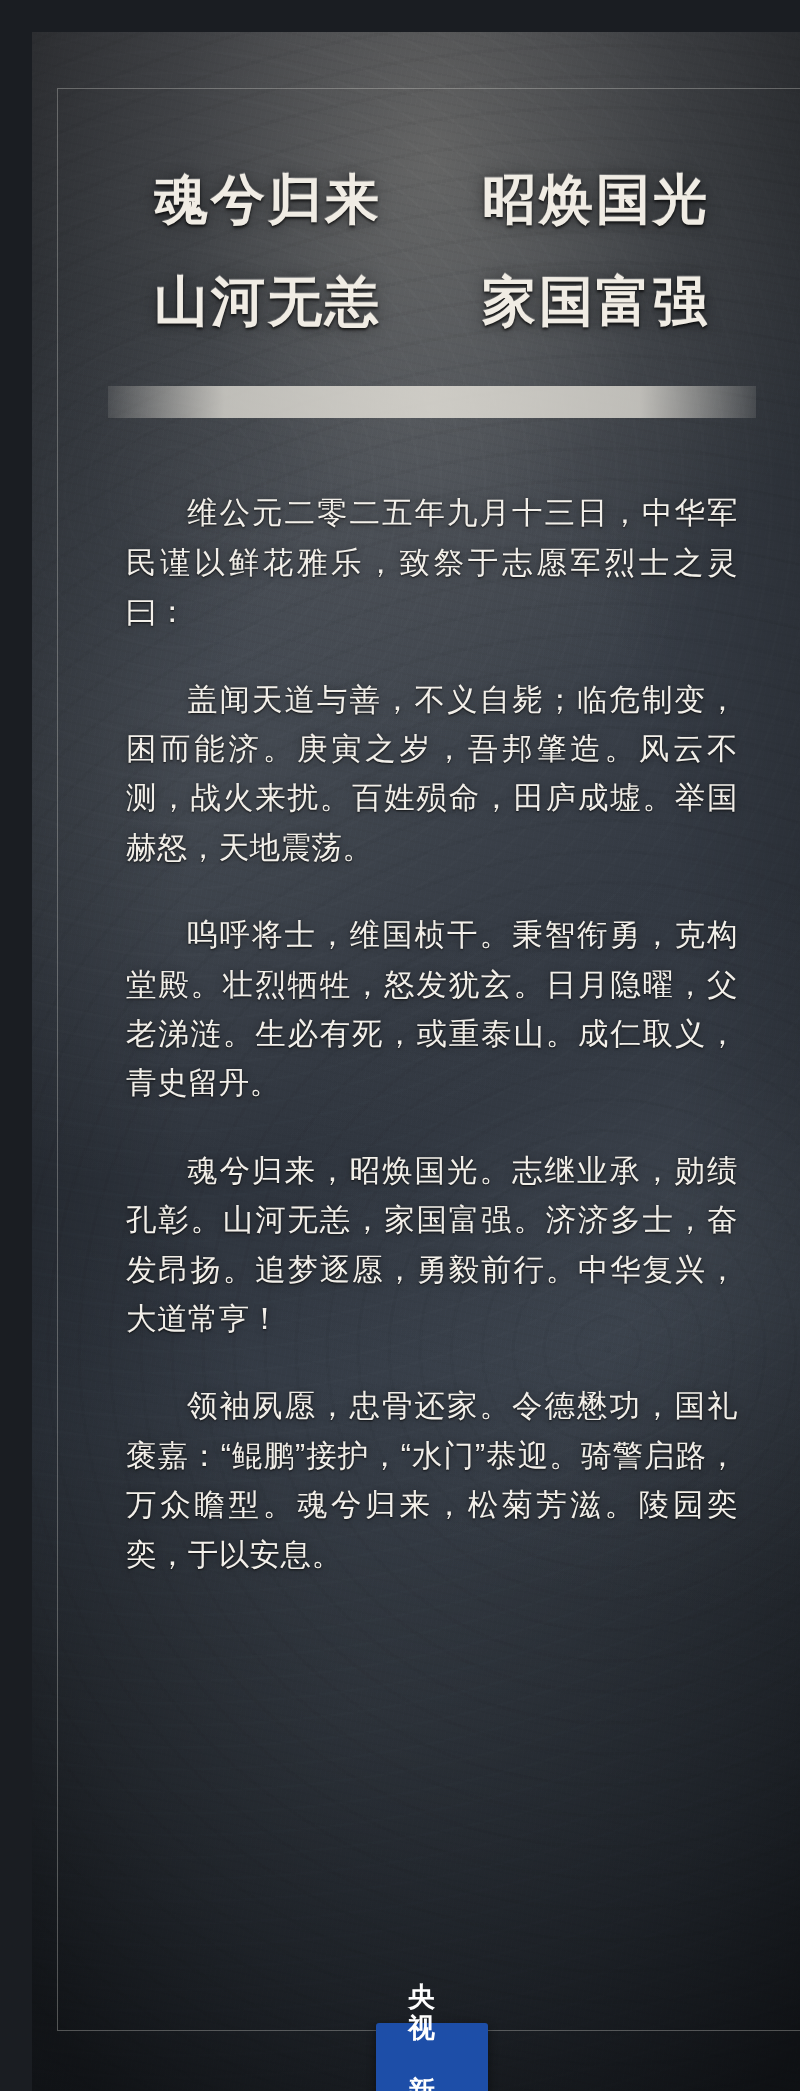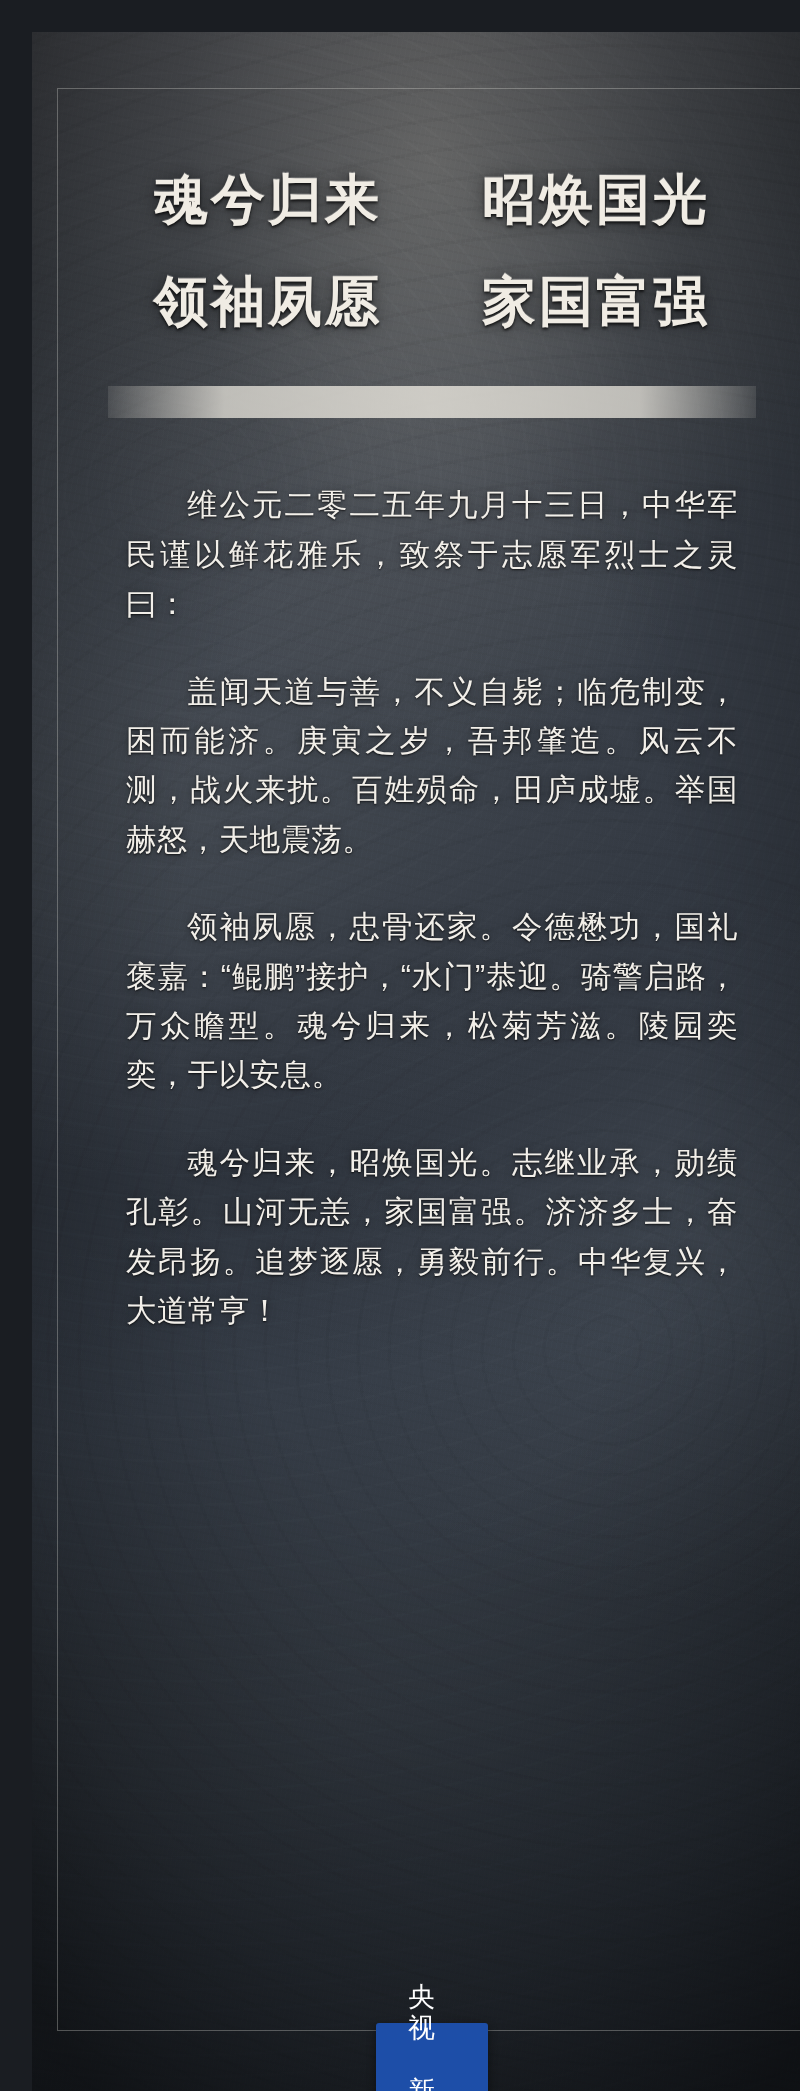--- a/index.html
+++ b/index.html
@@ -74,21 +74,21 @@
   .headline .line { display: block; white-space: nowrap; }
   .headline .gap { display: inline-block; width: 22px; }
 
   .rule {
     height: 2px;
     margin: 34px 14px 0 14px;
     background: linear-gradient(90deg, rgba(226,223,215,0.12) 0%, rgba(226,223,215,0.78) 18%, rgba(226,223,215,0.85) 50%, rgba(226,223,215,0.78) 82%, rgba(226,223,215,0.12) 100%);
   }
 
   .body-text {
-    margin-top: 30px;
+    margin-top: 38px;
     color: #f2efe9;
     font-size: 30.5px;
     line-height: 1.62;
     letter-spacing: 0.4px;
     text-align: justify;
     text-justify: inter-character;
     text-shadow: 0 1px 2px rgba(0,0,0,0.72), 0 0 10px rgba(0,0,0,0.40);
   }
   .body-text p {
     text-indent: 2em;
@@ -113,21 +113,21 @@
     background: #1d4ea8;
     border-radius: 3px;
     display: flex;
     flex-direction: column;
     align-items: center;
     justify-content: center;
     box-shadow: 0 3px 10px rgba(0,0,0,0.45);
   }
   #logo .l1, #logo .l2 {
     color: #ffffff;
-    font-weight: 400;
+    font-weight: 700;
     font-size: 27px;
     letter-spacing: 2px;
     line-height: 1.14;
   }
 </style>
 </head>
 <body>
 
 <div id="poster">
 
@@ -137,33 +137,34 @@
 
   <div id="content">
 
     <div class="headline">
       <span class="line">
         <span>魂兮归来</span>
         <span class="gap"></span>
         <span>昭焕国光</span>
       </span>
       <span class="line">
-        <span>领袖夙愿</span>
+        <span>山河无恙</span>
         <span class="gap"></span>
         <span>家国富强</span>
       </span>
     </div>
 
     <div class="rule"></div>
 
     <div class="body-text">
       <p>维公元二零二五年九月十三日，中华军民谨以鲜花雅乐，致祭于志愿军烈士之灵曰：</p>
       <p>盖闻天道与善，不义自毙；临危制变，困而能济。庚寅之岁，吾邦肇造。风云不测，战火来扰。百姓殒命，田庐成墟。举国赫怒，天地震荡。</p>
+      <p>呜呼将士，维国桢干。秉智衔勇，克构堂殿。壮烈牺牲，怒发犹玄。日月隐曜，父老涕涟。生必有死，或重泰山。成仁取义，青史留丹。</p>
+      <p>魂兮归来，昭焕国光。志继业承，勋绩孔彰。山河无恙，家国富强。济济多士，奋发昂扬。追梦逐愿，勇毅前行。中华复兴，大道常亨！</p>
       <p>领袖夙愿，忠骨还家。令德懋功，国礼褒嘉：“鲲鹏”接护，“水门”恭迎。骑警启路，万众瞻型。魂兮归来，松菊芳滋。陵园奕奕，于以安息。</p>
-      <p>魂兮归来，昭焕国光。志继业承，勋绩孔彰。山河无恙，家国富强。济济多士，奋发昂扬。追梦逐愿，勇毅前行。中华复兴，大道常亨！</p>
     </div>
 
   </div>
 
   <div id="logo">
     <span class="l1">央视</span>
     <span class="l2">新闻</span>
   </div>
 
 </div>

